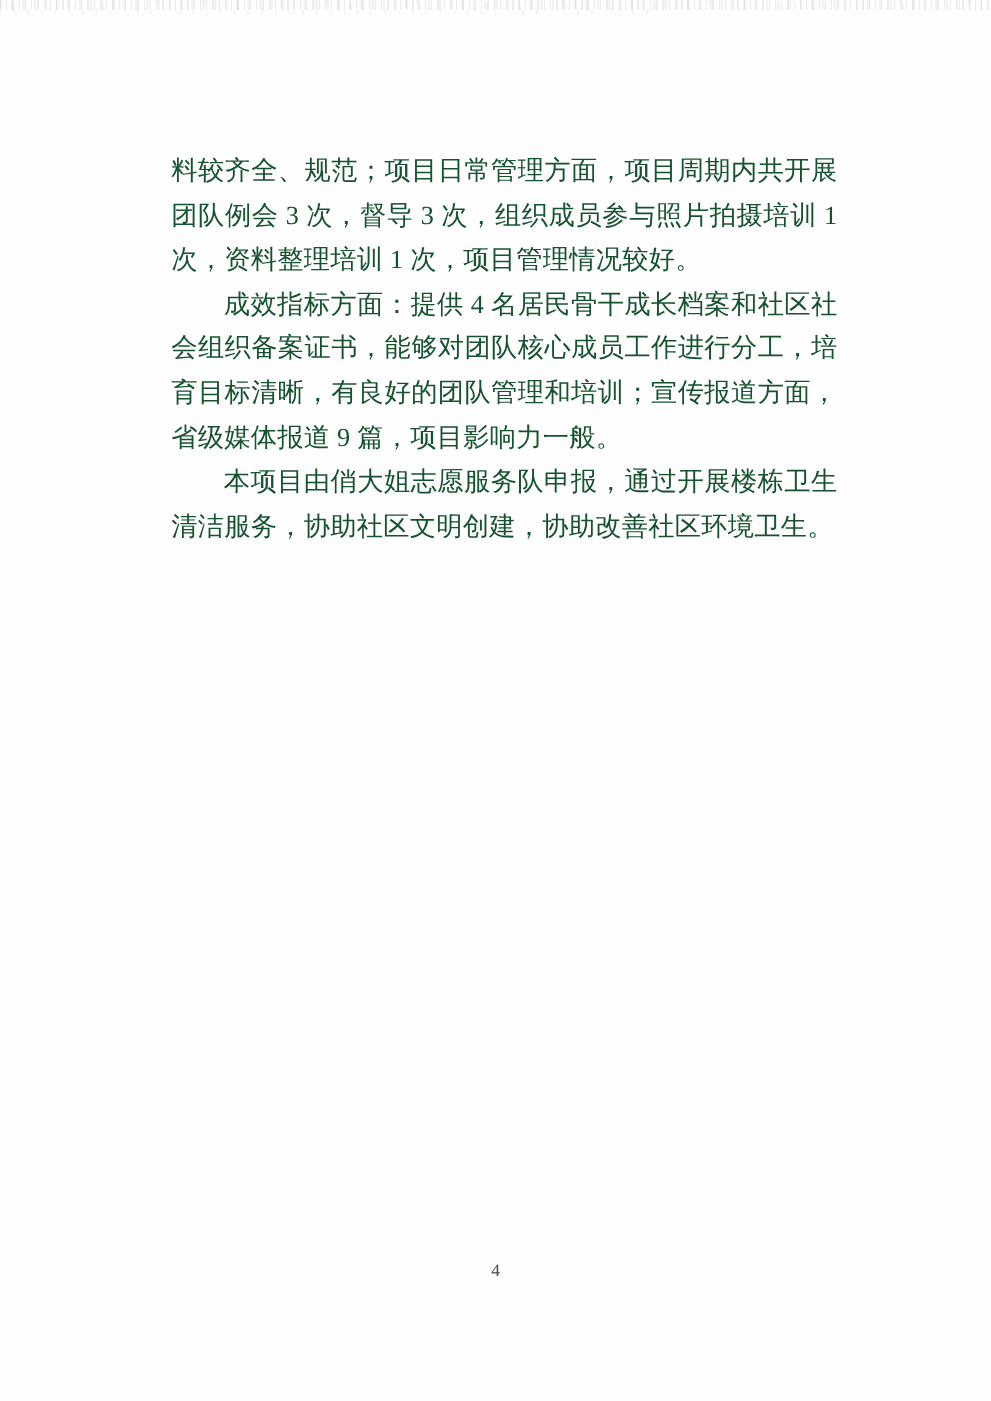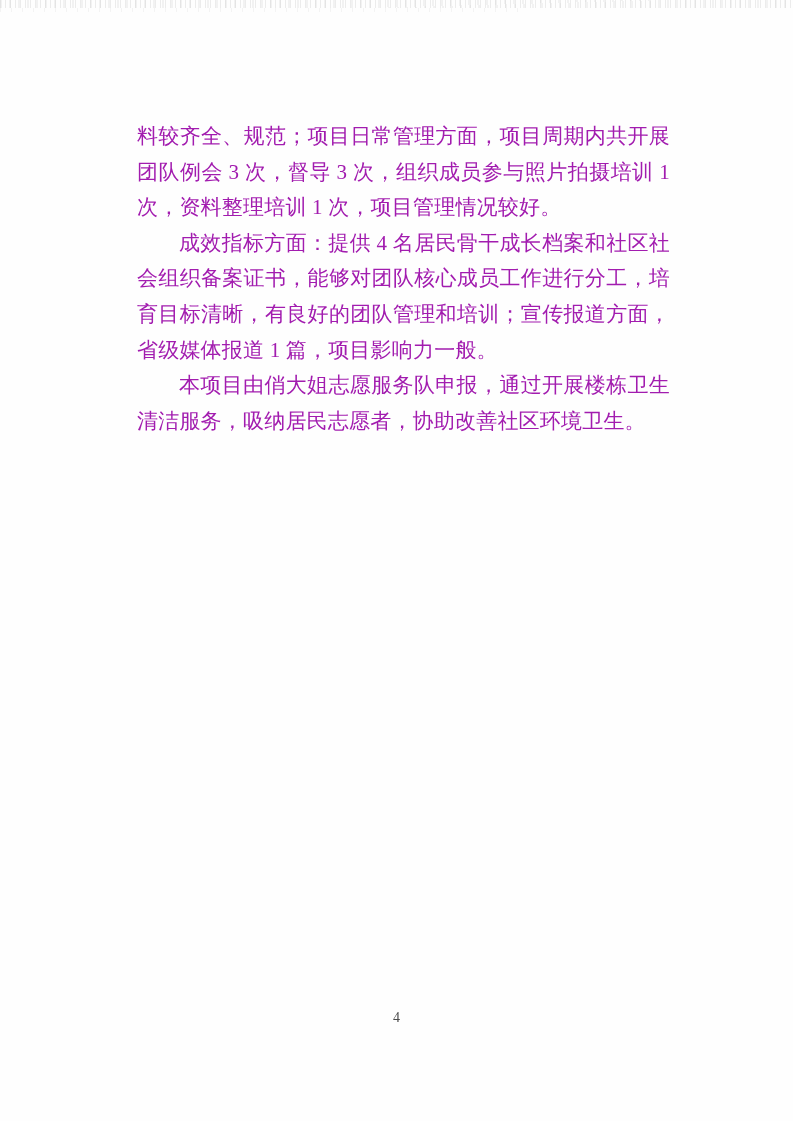--- a/index.html
+++ b/index.html
@@ -43,21 +43,21 @@
         rgba(150,150,150,0.4) 0px, rgba(150,150,150,0.4) 1px,
         transparent 1px, transparent 11px);
   }
   .text-block {
     position: absolute;
     left: 137px;
     top: 119px;
     width: 533px;
     font-size: 21px;
     line-height: 35.6px;
-    color: #a21caf;
+    color: #14532d;
     text-align: justify;
     letter-spacing: 0.2px;
   }
   .text-block p {
     margin: 0;
     padding: 0;
     text-indent: 2em;
   }
   .text-block p.no-indent {
     text-indent: 0;
@@ -76,19 +76,19 @@
 </head>
 <body>
 
 <div class="page">
 
   <div class="scan-noise"></div>
   <div class="scan-noise-2"></div>
 
   <div class="text-block">
     <p class="no-indent">料较齐全、规范；项目日常管理方面，项目周期内共开展团队例会 3 次，督导 3 次，组织成员参与照片拍摄培训 1 次，资料整理培训 1 次，项目管理情况较好。</p>
-    <p>成效指标方面：提供 4 名居民骨干成长档案和社区社会组织备案证书，能够对团队核心成员工作进行分工，培育目标清晰，有良好的团队管理和培训；宣传报道方面，省级媒体报道 1 篇，项目影响力一般。</p>
-    <p>本项目由俏大姐志愿服务队申报，通过开展楼栋卫生清洁服务，吸纳居民志愿者，协助改善社区环境卫生。</p>
+    <p>成效指标方面：提供 4 名居民骨干成长档案和社区社会组织备案证书，能够对团队核心成员工作进行分工，培育目标清晰，有良好的团队管理和培训；宣传报道方面，省级媒体报道 9 篇，项目影响力一般。</p>
+    <p>本项目由俏大姐志愿服务队申报，通过开展楼栋卫生清洁服务，协助社区文明创建，协助改善社区环境卫生。</p>
   </div>
 
   <div class="page-number">4</div>
 
 </div>
 
 </body></html>

